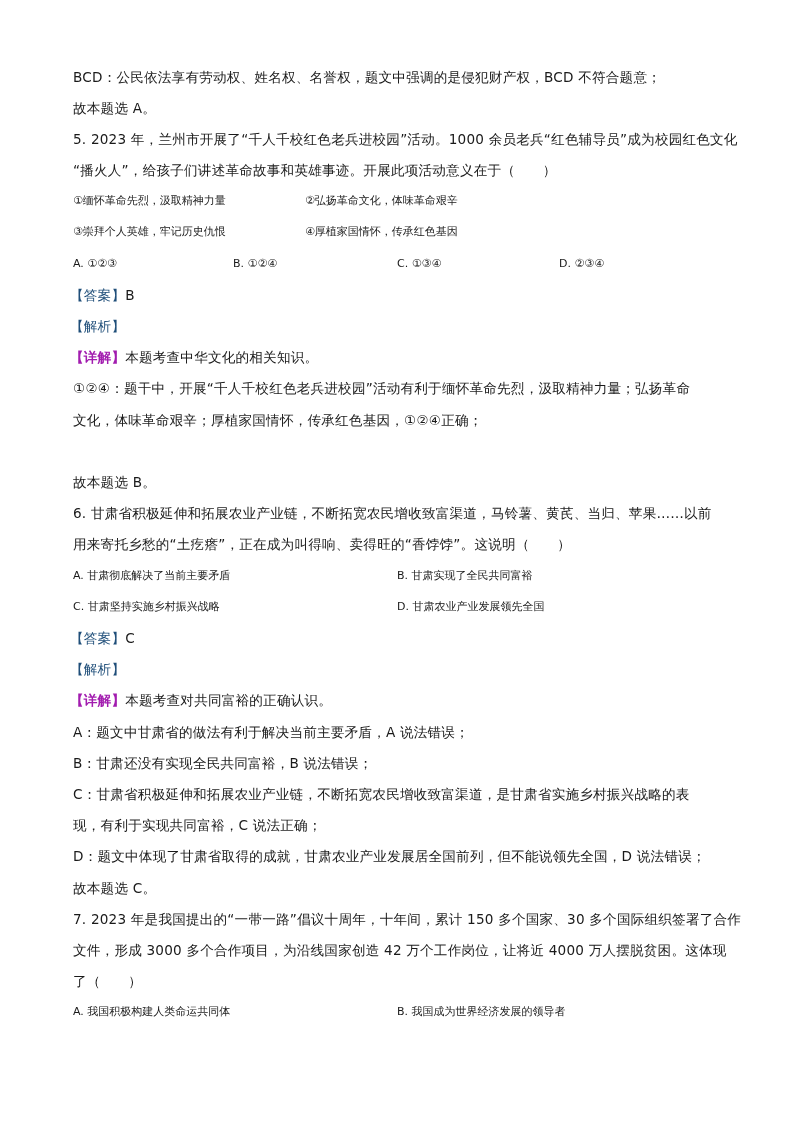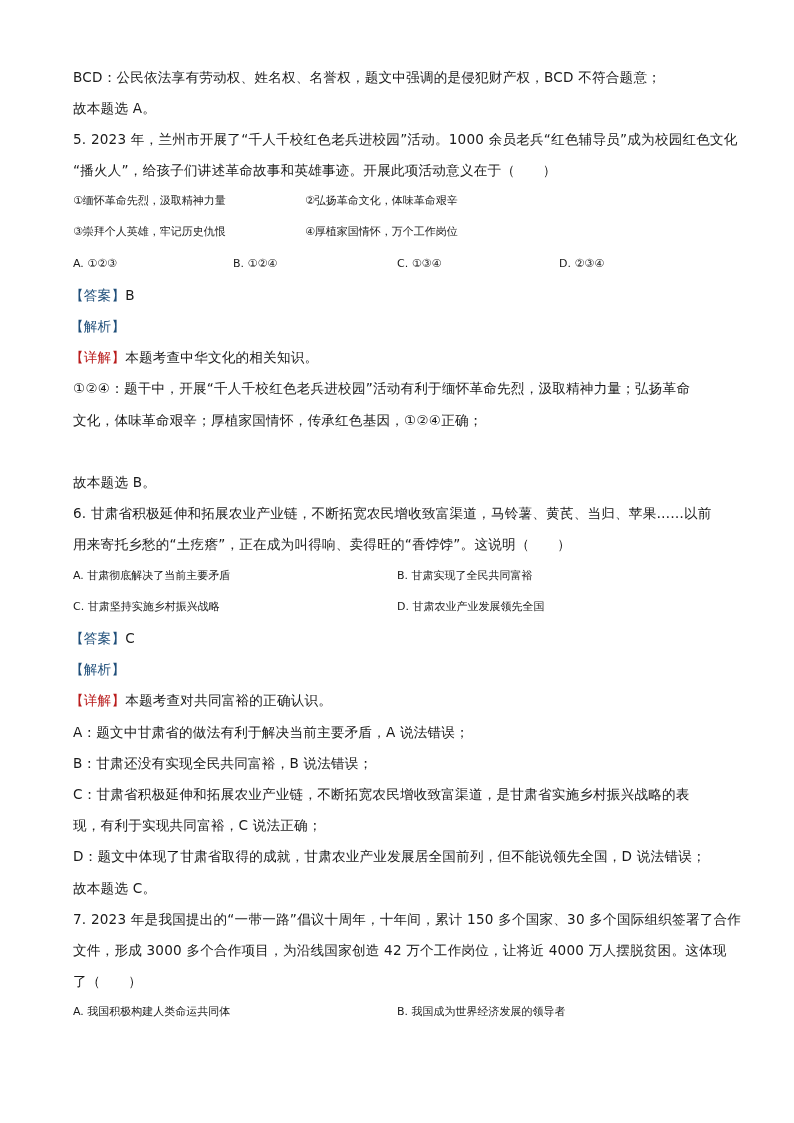--- a/index.html
+++ b/index.html
@@ -2,37 +2,37 @@
 <html><head>
 <meta charset="utf-8">
 <style>
   html, body { margin: 0; padding: 0; background: #ffffff; }
   body { width: 794px; height: 1123px; position: relative; overflow: hidden;
          font-family: "DejaVu Sans", "Liberation Sans", sans-serif; color: #1a1a1a; }
   .page { position: absolute; left: 0; top: 0; width: 794px; height: 815px; }
   .line { position: absolute; left: 73px; font-size: 13.6px; line-height: 18px; white-space: nowrap; letter-spacing: 0.2px; }
   .opt { position: absolute; font-size: 11px; line-height: 18px; white-space: nowrap; }
   .tag { color: #1f4e79; }
-  .tag-black { color: #b91c1c; }
+  .tag-black { color: #a21caf; font-weight: bold; }
 </style>
 </head>
 <body>
 
 <div class="page">
 
   <div class="line" style="top:68px">BCD：公民依法享有劳动权、姓名权、名誉权，题文中强调的是侵犯财产权，BCD 不符合题意；</div>
   <div class="line" style="top:99px">故本题选 A。</div>
 
   <div class="line" style="top:130px">5. 2023 年，兰州市开展了“千人千校红色老兵进校园”活动。1000 余员老兵“红色辅导员”成为校园红色文化</div>
   <div class="line" style="top:161px">“播火人”，给孩子们讲述革命故事和英雄事迹。开展此项活动意义在于（　　）</div>
 
   <div class="opt" style="top:192px; left:73px">①缅怀革命先烈，汲取精神力量</div>
   <div class="opt" style="top:192px; left:305px">②弘扬革命文化，体味革命艰辛</div>
   <div class="opt" style="top:223px; left:73px">③崇拜个人英雄，牢记历史仇恨</div>
-  <div class="opt" style="top:223px; left:305px">④厚植家国情怀，万个工作岗位</div>
+  <div class="opt" style="top:223px; left:305px">④厚植家国情怀，传承红色基因</div>
 
   <div class="opt" style="top:255px; left:73px">A. ①②③</div>
   <div class="opt" style="top:255px; left:233px">B. ①②④</div>
   <div class="opt" style="top:255px; left:397px">C. ①③④</div>
   <div class="opt" style="top:255px; left:559px">D. ②③④</div>
 
   <div class="line" style="top:286px; left:70px">
     <span class="tag">【答案】</span><span>B</span>
   </div>
   <div class="line" style="top:317px; left:70px">

